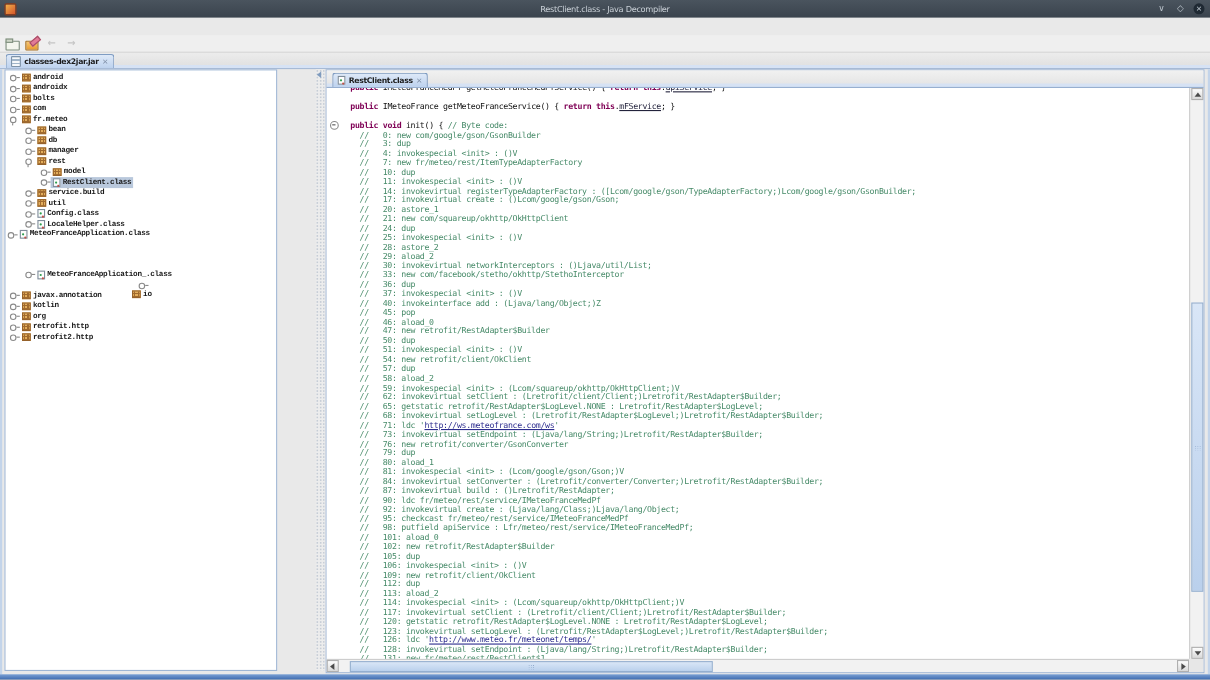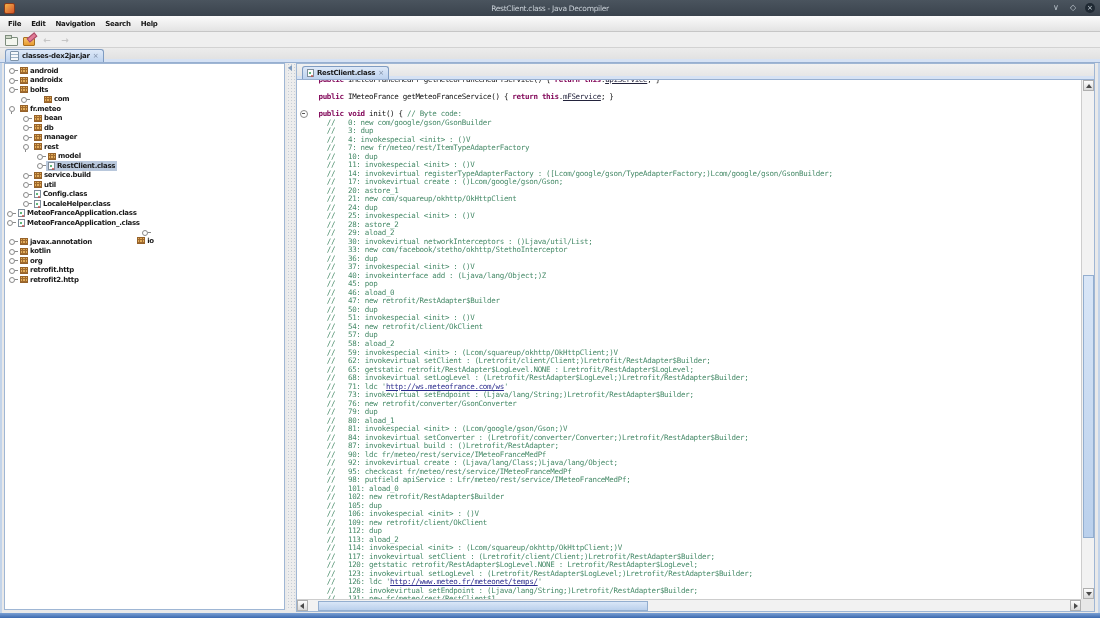--- a/index.html
+++ b/index.html
@@ -40,22 +40,22 @@
   .tab-label{font-size:7px;font-weight:bold;letter-spacing:-0.3px;color:#1B1B1B;white-space:nowrap;}
   .tab-close{font-size:7px;color:#7C8CA4;line-height:7px;}
   .jar-icon{width:7px;height:8px;background:repeating-linear-gradient(#F6F8FA 0 2px,#9FB4C8 2px 3px);
             border:1px solid #7E93A8;border-radius:1px;}
   
   .content{position:absolute;top:63px;left:0;right:0;bottom:5px;background:#E9E9E9;}
   .edge{position:absolute;top:0;bottom:0;width:2px;background:#C3D4EA;}
   .edge.l{left:0;} .edge.r{right:0;}
   .bottomstrip{position:absolute;left:0;right:0;bottom:0;height:5px;background:linear-gradient(#7AA0D4,#3C69AE);}
   
-  .treepanel{position:absolute;left:4px;top:0;width:281px;bottom:3px;background:#FFFFFF;
-             border:1px solid #9FB6D4;overflow:hidden;padding-top:2px;box-sizing:border-box;}
+  .treepanel{position:absolute;left:4px;top:0;width:248px;bottom:3px;background:#FFFFFF;
+             border:1px solid #9FB6D4;overflow:hidden;padding-top:2px;box-sizing:border-box;font-family:Liberation Mono, monospace;}
   .tree-row{display:flex;align-items:center;height:9.5px;white-space:nowrap;}
   .handle{position:relative;width:11px;height:9px;flex:none;}
   .handle::before{content:'';position:absolute;left:2px;top:2px;width:4px;height:4px;border:1px solid #8A8A8A;
                   border-radius:50%;background:#fff;}
   .handle.collapsed::after{content:'';position:absolute;left:8px;top:4px;width:3px;height:1px;background:#8A8A8A;}
   .handle.expanded::after{content:'';position:absolute;left:4px;top:8px;width:1px;height:2px;background:#8A8A8A;}
   .nodebox{display:flex;align-items:center;gap:2px;padding:0 2px;height:9.5px;}
   .tree-row.selected .nodebox{background:#B9C8DC;}
   .nicon{flex:none;position:relative;}
   .package-icon{width:8px;height:7px;background:#E3AE5C;border:1px solid #96622A;box-sizing:border-box;
@@ -114,27 +114,20 @@
   <div class="titlebar">
     <div class="app-icon"></div>
     <div class="title-text">RestClient.class - Java Decompiler</div>
     <div class="winctrls">
         <div class="wbtn">∨</div>
         <div class="wbtn">◇</div>
         <div class="wbtn close">×</div>
       </div>
   </div>
 
-  <div class="menubar">
-      <div class="menu-item">File</div>
-      <div class="menu-item">Edit</div>
-      <div class="menu-item">Navigation</div>
-      <div class="menu-item">Search</div>
-      <div class="menu-item">Help</div>
-    </div>
 
   <div class="toolbar">
       <div class="tbtn open-file-icon"></div>
       <div class="tbtn open-type-icon"></div>
       <div class="tbtn back-icon">←</div>
       <div class="tbtn forward-icon">→</div>
     </div>
 
   <div class="maintabs">
     <div class="tab">
@@ -163,21 +156,21 @@
             <span class="nlabel">androidx</span>
           </span>
         </div>
         <div class="tree-row" style="padding-left: 2px;">
           <span class="handle collapsed"></span>
           <span class="nodebox">
             <span class="nicon package-icon"></span>
             <span class="nlabel">bolts</span>
           </span>
         </div>
-        <div class="tree-row" style="padding-left: 14px; gap: 12px;">
+        <div class="tree-row" style="padding-left: 2px;">
           <span class="handle collapsed"></span>
           <span class="nodebox">
             <span class="nicon package-icon"></span>
             <span class="nlabel">com</span>
           </span>
         </div>
         <div class="tree-row" style="padding-left: 2px;">
           <span class="handle expanded"></span>
           <span class="nodebox">
             <span class="nicon package-icon"></span>
@@ -254,21 +247,21 @@
             <span class="nlabel">LocaleHelper.class</span>
           </span>
         </div>
         <div class="tree-row" style="">
           <span class="handle collapsed"></span>
           <span class="nodebox">
             <span class="nicon class-icon"></span>
             <span class="nlabel">MeteoFranceApplication.class</span>
           </span>
         </div>
-        <div class="tree-row" style="padding-left: 0;">
+        <div class="tree-row" style="padding-left: 16px; margin-top: 27px;">
           <span class="handle collapsed"></span>
           <span class="nodebox">
             <span class="nicon class-icon"></span>
             <span class="nlabel">MeteoFranceApplication_.class</span>
           </span>
         </div>
         <div class="tree-row" style="padding-left: 2px; flex-direction: column;">
           <span class="handle collapsed"></span>
           <span class="nodebox">
             <span class="nicon package-icon"></span>

